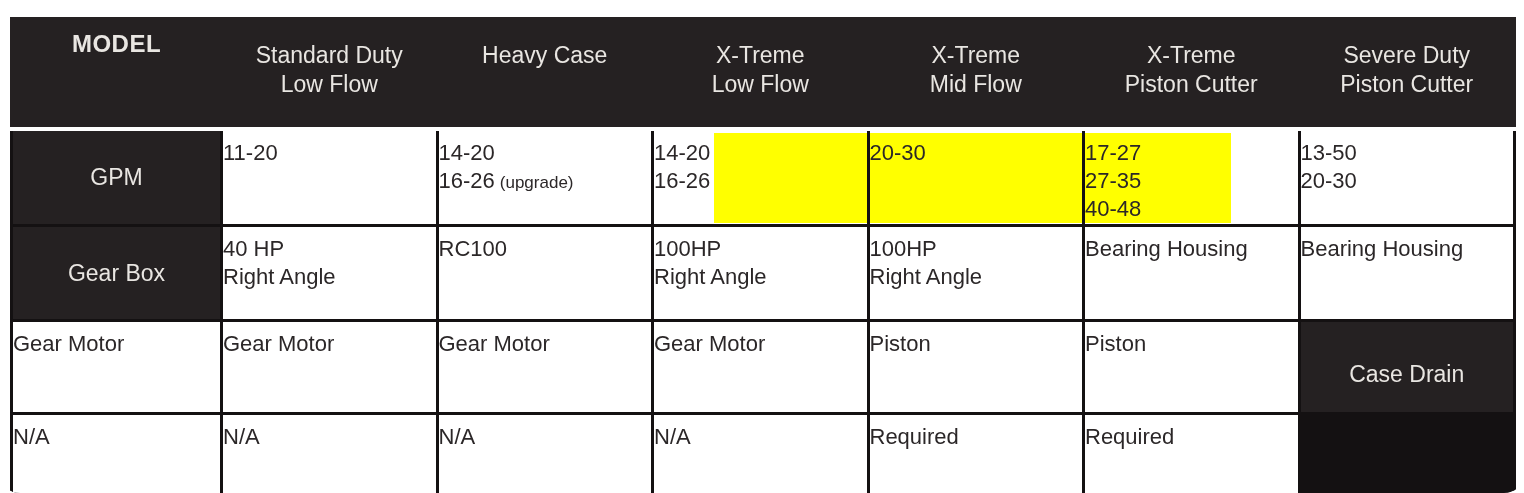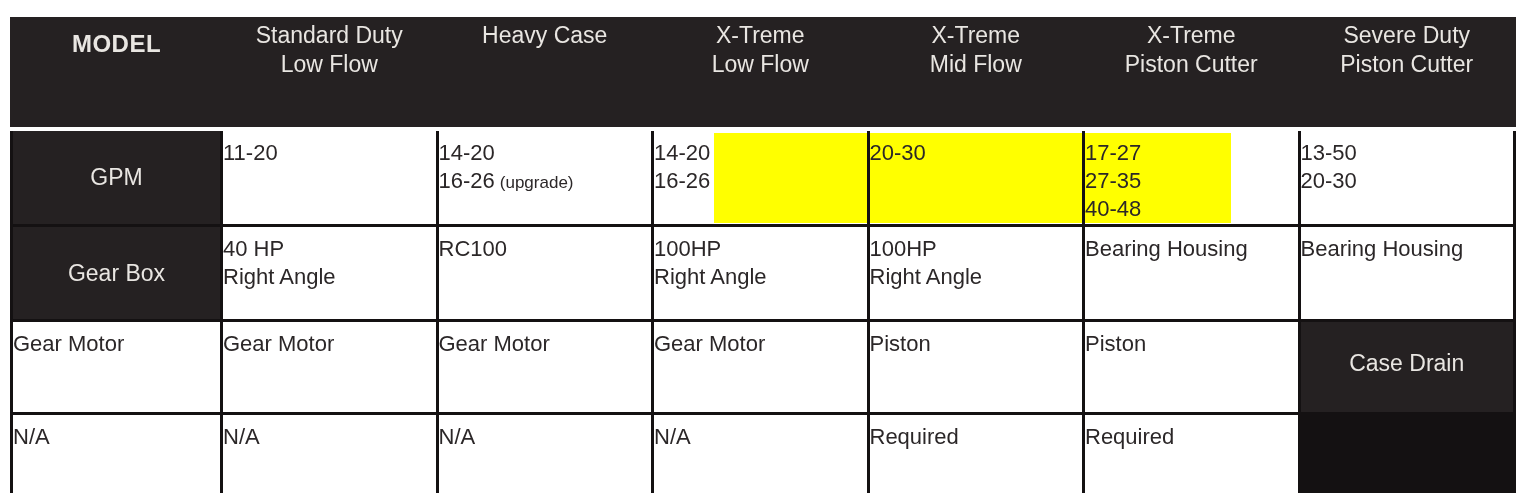--- a/index.html
+++ b/index.html
@@ -7,46 +7,46 @@
     --border:#141112;
     --offwhite:#e9e6e2;
     --celltext:#2b2728;
     --hl:#ffff00;
     --pagebg:#ffffff;
   }
   *{box-sizing:border-box;margin:0;padding:0;}
   html,body{background:#fff;}
   .screen{
     position:relative;width:1524px;height:493px;background:var(--pagebg);
-    overflow:hidden;font-family:"Liberation Sans",sans-serif;
+    overflow:hidden;font-family:"Liberation Sans",sans-serif;border-radius:20px;
   }
   
   .header-band{
     position:absolute;left:10px;top:17px;width:1506px;height:110px;
     background:var(--dark);
     border-left:3px solid var(--dark);border-right:3px solid var(--dark);
     display:grid;grid-template-columns:207px repeat(6,1fr);column-gap:3px;
     color:var(--offwhite);
   }
-  .header-cell{text-align:center;padding-top:4px;font-size:23px;line-height:29px;background:var(--dark);}
+  .header-cell{text-align:center;padding-top:24px;font-size:23px;line-height:29px;background:var(--dark);}
   .corner-cell{font-weight:bold;font-size:24px;line-height:31px;padding-top:11px;letter-spacing:.5px;}
   .header-line{display:block;}
   
   .body-grid{
     position:absolute;left:10px;top:131px;width:1506px;height:362px;
     background:var(--border);
     border-left:3px solid var(--border);border-right:3px solid var(--border);
     display:grid;grid-template-columns:207px repeat(6,1fr);
     grid-template-rows:93px 92px 90px 78px;gap:3px;
   }
   .row-label{
     background:var(--dark);color:var(--offwhite);font-size:23px;
     display:flex;align-items:center;justify-content:center;text-align:center;
   }
-  .row-label.cut-row{align-items:flex-start;padding-top:28px;}
+  .row-label.cut-row{align-items:flex-start;padding-top:39px;}
   .cell{position:relative;background:#fff;overflow:hidden;}
   .cell-text{position:relative;z-index:1;text-align:left;padding-top:8px;color:var(--celltext);}
   .cell-line{font-size:22px;line-height:28px;}
   .cell-note{font-size:17px;margin-left:5px;margin-top:41px;}
   .highlight-band{position:absolute;top:2px;bottom:1px;background:var(--hl);z-index:0;}
   .band-full{left:0;right:0;}
   .band-right{left:60px;right:0;}
   .band-left{left:0;right:67px;}
 </style>
 </head>

